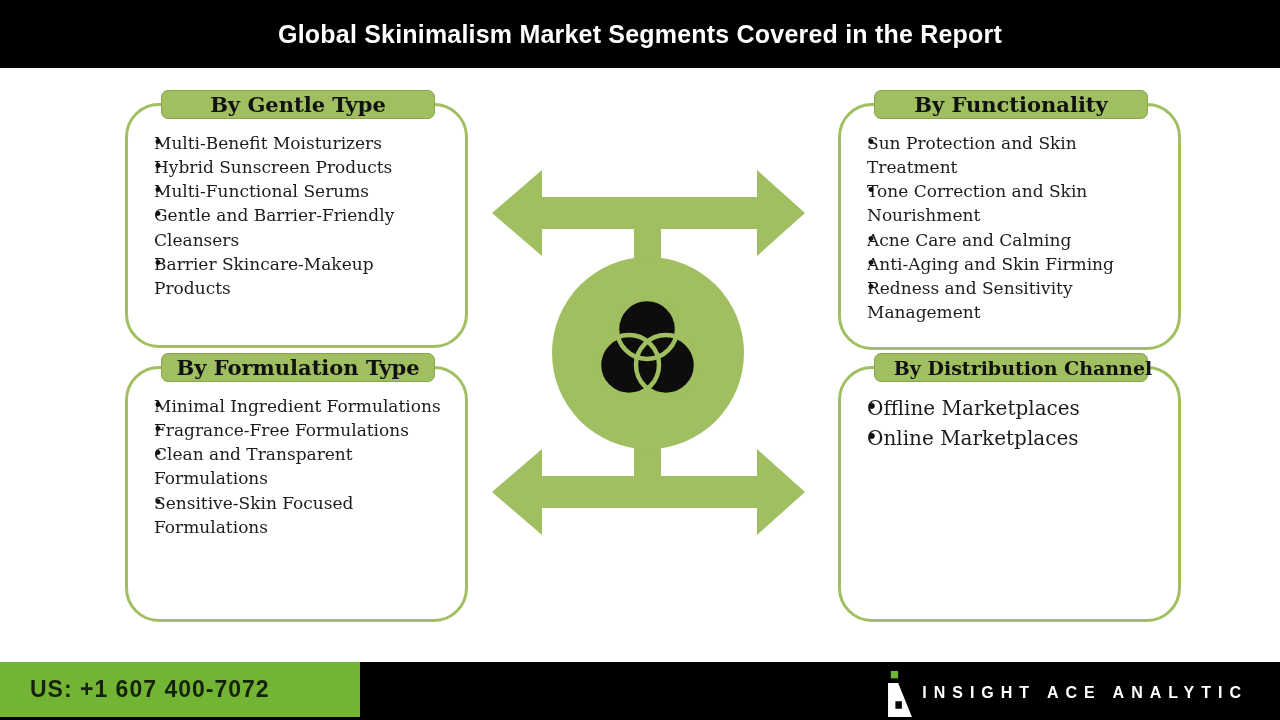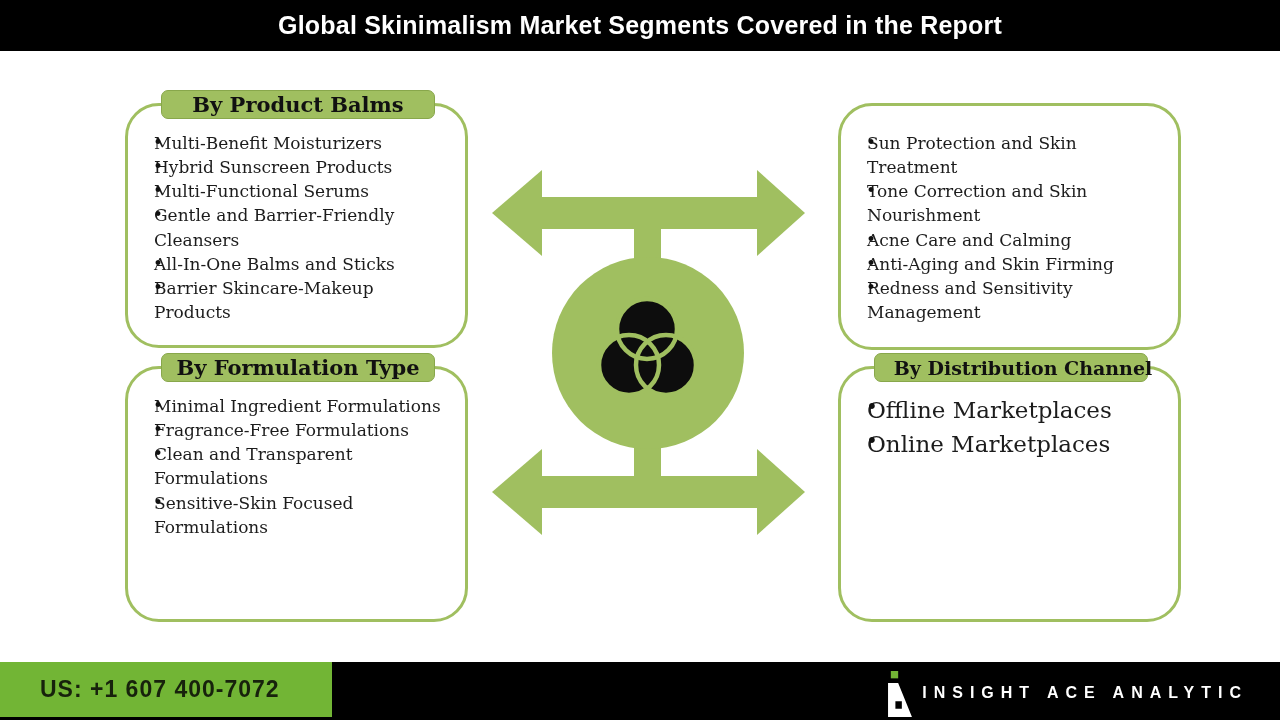--- a/index.html
+++ b/index.html
@@ -9,21 +9,21 @@
     --ink:#1c1c1c;
   }
   *{margin:0;padding:0;box-sizing:border-box;}
   html,body{background:#e8e8e8;}
   .stage{
     position:relative;width:1280px;height:720px;background:#ffffff;
     font-family:"Liberation Sans",sans-serif;overflow:hidden;margin:0 auto;
   }
   
   .titlebar{
-    position:absolute;left:0;top:0;width:1280px;height:51px;background:#000000;
+    position:absolute;left:0;top:0;width:1280px;height:68px;background:#000000;
     display:flex;align-items:center;justify-content:center;
   }
   .titlebar h1{
     color:#ffffff;font-size:25px;font-weight:bold;letter-spacing:.2px;
     font-family:"Liberation Sans",sans-serif;
   }
   
   .segbox{
     position:absolute;background:#ffffff;border:3px solid var(--green);
     border-radius:34px;
@@ -44,31 +44,31 @@
     list-style:none;margin:25px 10px 0 0;
   }
   .segbox li{
     position:relative;padding-left:26px;color:var(--ink);
     font-family:"DejaVu Serif","Liberation Serif",serif;
     font-size:17px;line-height:1.42;
   }
   .segbox li::before{
     content:"\2022";position:absolute;left:25px;top:-1px;font-size:17px;color:#111;
   }
-  .segbox.big-items li{font-size:23px;line-height:1.45;margin-bottom:1px;}
+  .segbox.big-items li{font-size:20px;line-height:1.45;margin-bottom:1px;}
   .segbox.big-items li::before{font-size:20px;}
   
   .center-graphic{position:absolute;left:483px;top:160px;width:330px;height:400px;}
   
   .footer{
     position:absolute;left:0;top:662px;width:1280px;height:58px;background:#000000;
   }
   .phone-banner{
-    position:absolute;left:0;top:0;width:332px;height:55px;background:var(--footer-green);
-    display:flex;align-items:center;padding-left:40px;
+    position:absolute;left:0;top:0;width:360px;height:55px;background:var(--footer-green);
+    display:flex;align-items:center;padding-left:30px;
   }
   .phone-banner span{
     color:#17220c;font-size:23px;font-weight:bold;letter-spacing:1px;
   }
   .brand-block{
     position:absolute;right:32px;top:0;height:62px;display:flex;align-items:center;gap:8px;
   }
   .brand-logo{width:28px;height:46px;margin-top:2px;}
   .brand-name{
     color:#ffffff;font-size:16px;font-weight:bold;letter-spacing:7px;white-space:nowrap;
@@ -77,32 +77,32 @@
 </head>
 <body>
 
 <div class="stage">
 
   <header class="titlebar">
     <h1>Global Skinimalism Market Segments Covered in the Report</h1>
   </header>
 
   <section class="segbox pos-tl">
-    <div class="tab">By Product Balms</div>
+    <div class="tab">By Gentle Type</div>
     <ul>
         <li>Multi-Benefit Moisturizers</li>
         <li>Hybrid Sunscreen Products</li>
         <li>Multi-Functional Serums</li>
         <li>Gentle and Barrier-Friendly Cleansers</li>
-        <li>All-In-One Balms and Sticks</li>
         <li>Barrier Skincare-Makeup Products</li>
       </ul>
   </section>
 
   <section class="segbox pos-tr">
+    <div class="tab">By Functionality</div>
     <ul>
         <li>Sun Protection and Skin Treatment</li>
         <li>Tone Correction and Skin Nourishment</li>
         <li>Acne Care and Calming</li>
         <li>Anti-Aging and Skin Firming</li>
         <li>Redness and Sensitivity Management</li>
       </ul>
   </section>
 
   <section class="segbox pos-bl">

